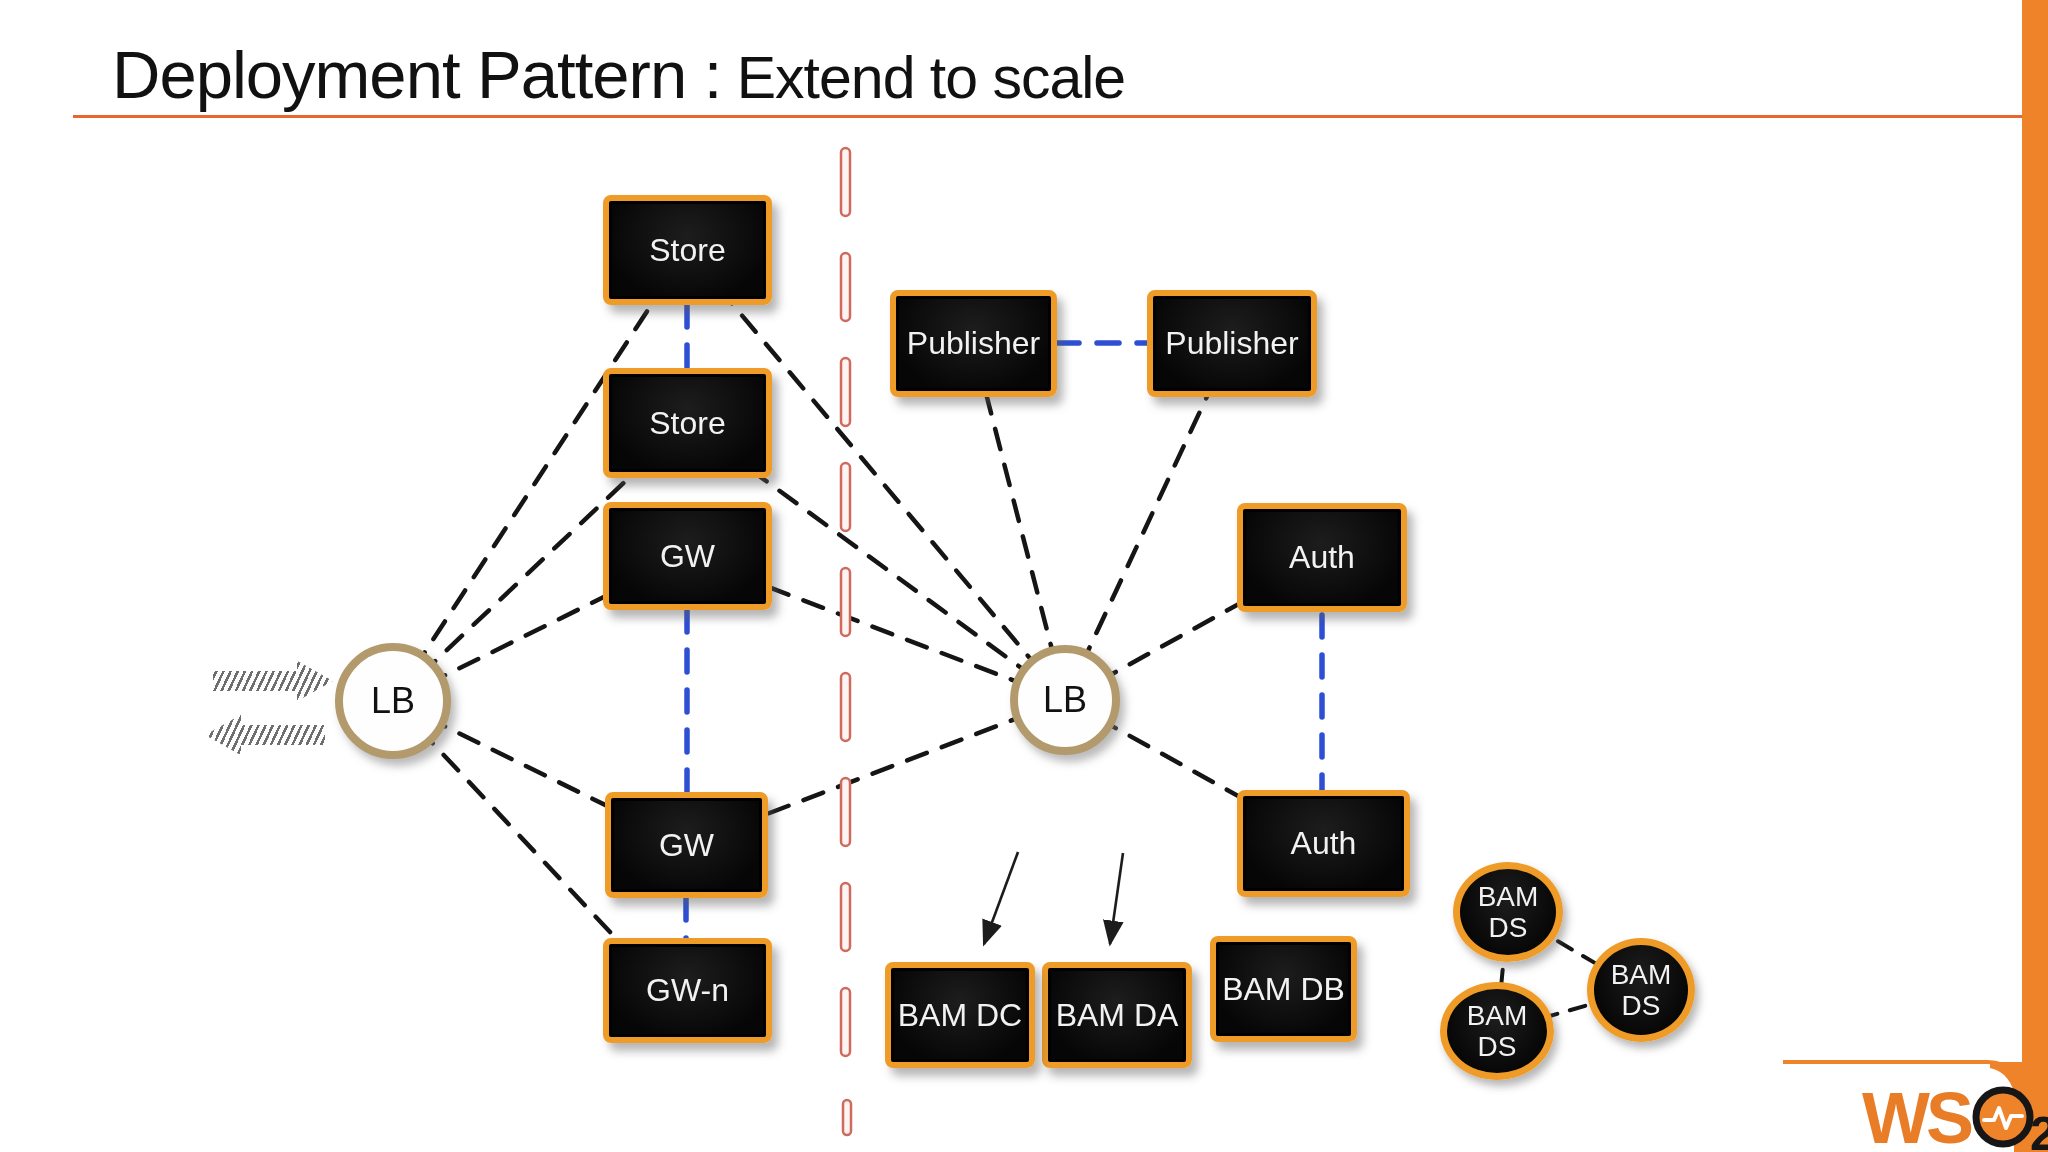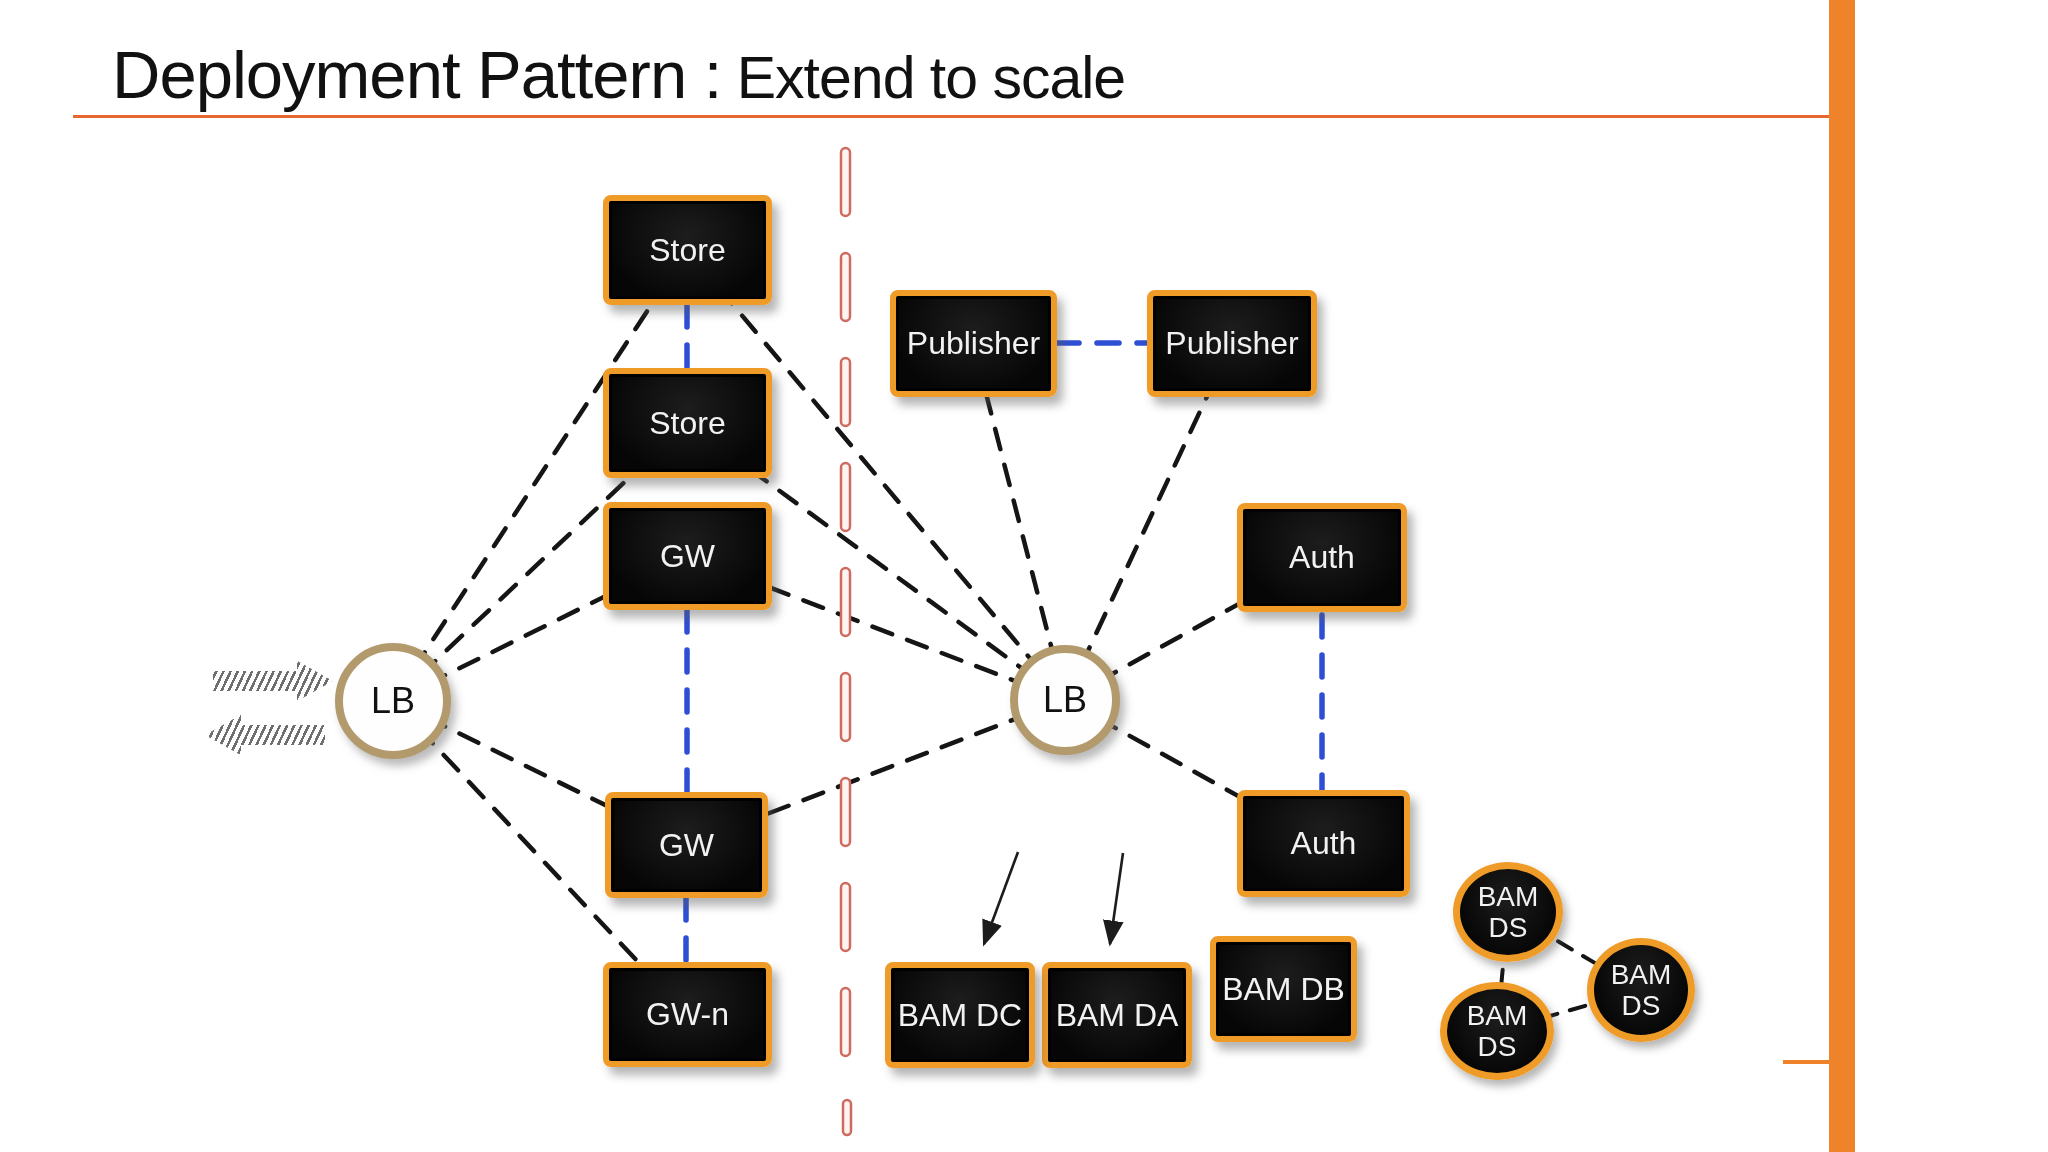--- a/index.html
+++ b/index.html
@@ -1,17 +1,17 @@
 <!DOCTYPE html>
 <html><head>
 <meta charset="utf-8">
 <style>
   html,body{margin:0;padding:0;background:#ffffff;}
   #canvas{
-    position:relative;width:1855px;height:1152px;background:#ffffff;
+    position:relative;width:2048px;height:1152px;background:#ffffff;
     overflow:hidden;font-family:"Liberation Sans",sans-serif;
   }
   
   .title{position:absolute;left:112px;top:36px;white-space:nowrap;color:#111;letter-spacing:-1px;}
   .title .main{font-size:67px;}
   .title .sub{font-size:59px;}
   .rule{position:absolute;left:73px;top:115px;width:1950px;height:3px;background:#e8672e;}
   
   .right-bar{position:absolute;right:0;top:0;width:26px;height:1152px;background:#ef8329;}
   
@@ -128,21 +128,21 @@
     </div>
   <div class="node" style="left:603px;top:368px;width:157px;height:98px;">
       <span>Store</span>
     </div>
   <div class="node" style="left:603px;top:502px;width:157px;height:96px;">
       <span>GW</span>
     </div>
   <div class="node" style="left:605px;top:792px;width:151px;height:94px;">
       <span>GW</span>
     </div>
-  <div class="node" style="left:603px;top:962px;width:157px;height:93px;align-items:center;">
+  <div class="node" style="left:603px;top:938px;width:157px;height:93px;align-items:center;">
       <span>GW-n</span>
     </div>
 
   <div class="node" style="left:890px;top:290px;width:155px;height:95px;">
       <span>Publisher</span>
     </div>
   <div class="node" style="left:1147px;top:290px;width:158px;height:95px;">
       <span>Publisher</span>
     </div>
 

